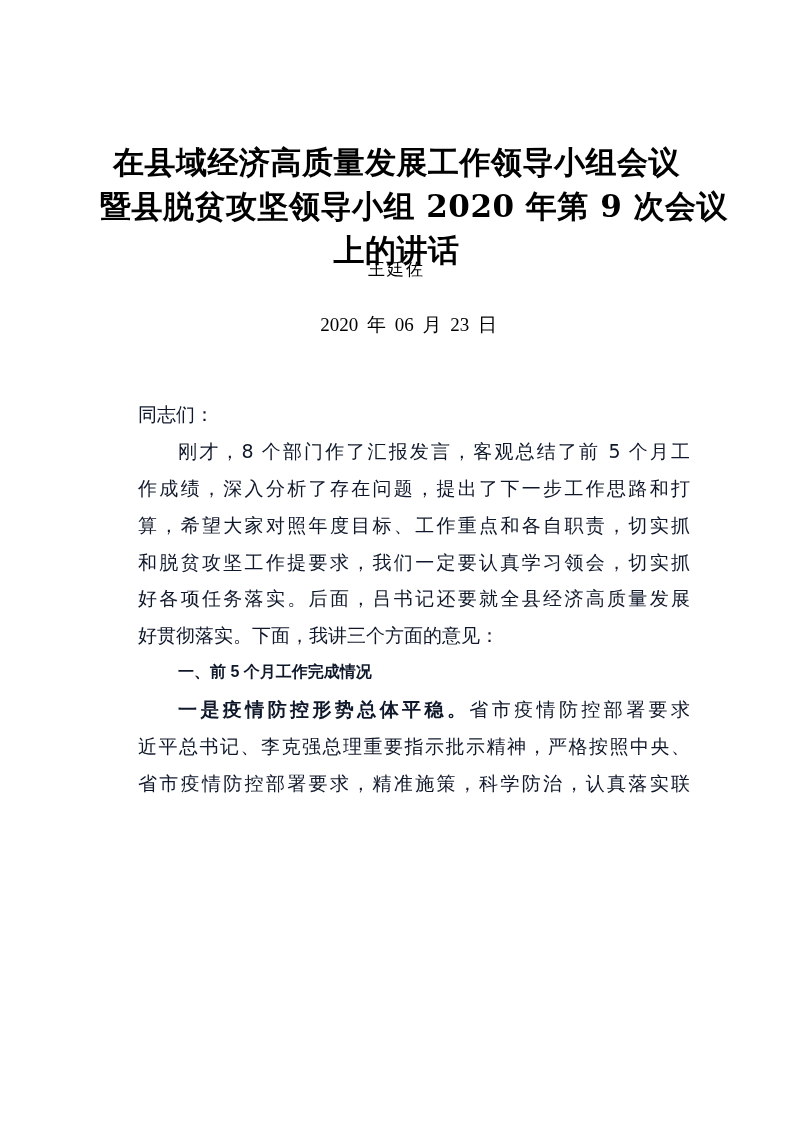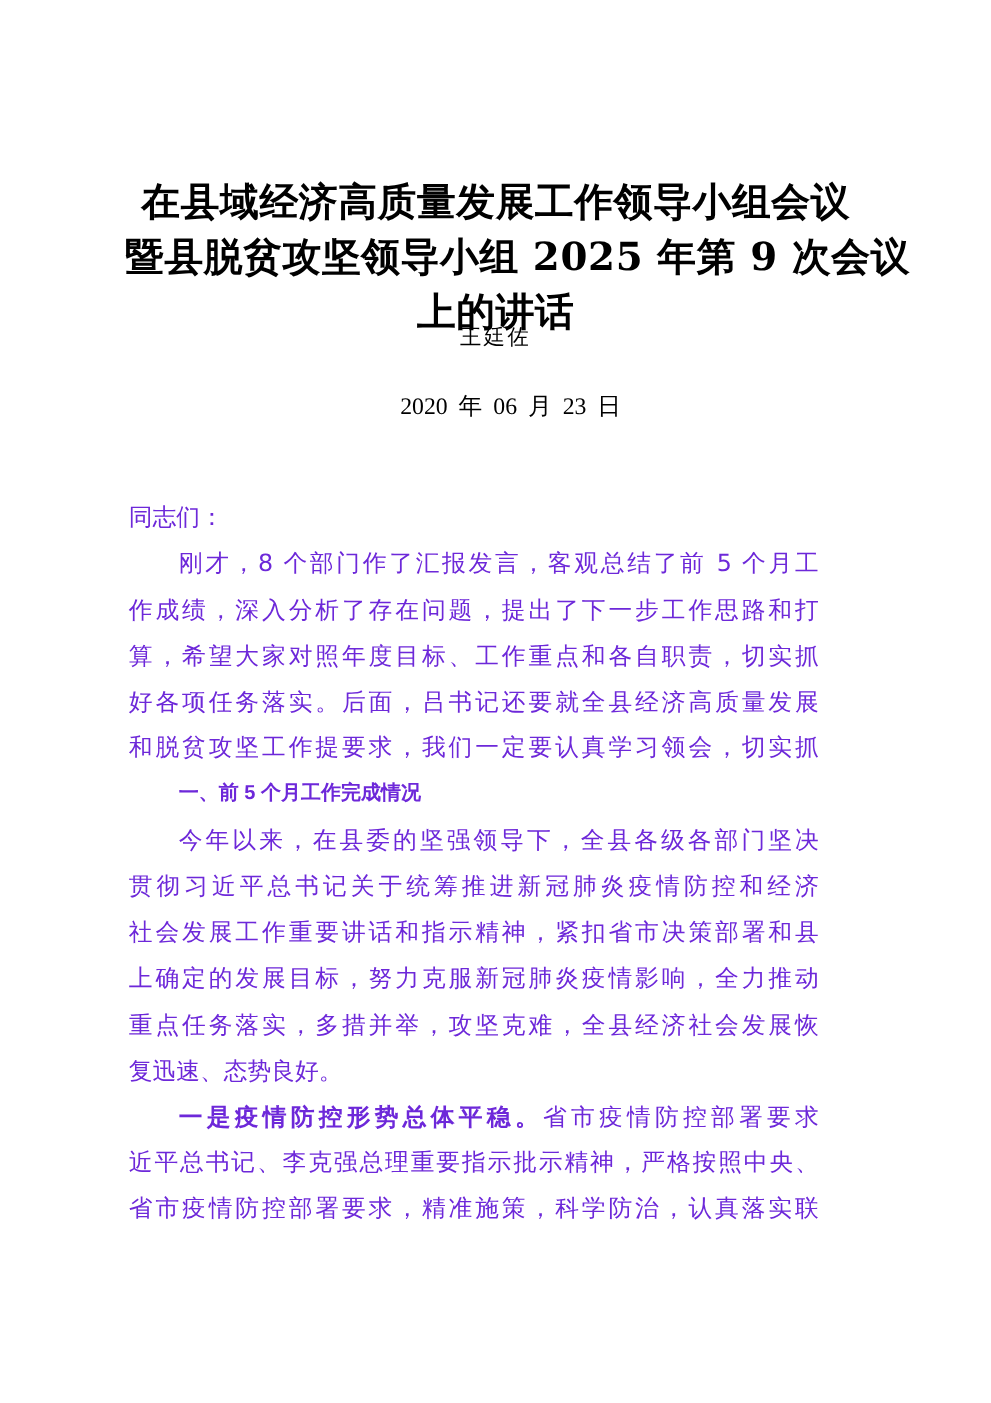--- a/index.html
+++ b/index.html
@@ -13,65 +13,58 @@
   .title div { white-space: nowrap; }
   .author {
     position: absolute; left: 0; width: 793px; top: 258px; text-align: center;
     font-family: "DejaVu Sans", sans-serif; font-size: 17px; letter-spacing: 2px;
   }
   .date {
     position: absolute; left: 12px; width: 793px; top: 312px; text-align: center;
     font-family: "Liberation Serif", serif; font-size: 19px; word-spacing: 4px;
   }
   .body {
-    position: absolute; left: 103px; width: 552px; top: 396px;
+    position: absolute; left: 138px; width: 552px; top: 396px;
     font-family: "DejaVu Sans", sans-serif; font-size: 19px; line-height: 36.9px;
-    color: #6d28d9;
+    color: #0f172a;
   }
   .line { white-space: nowrap; text-align: justify; text-align-last: justify; height: 36.9px; }
   .line.last { text-align-last: left; }
   .indent { padding-left: 40px; }
   .heading { font-weight: bold; font-family: "Liberation Sans", sans-serif; font-size: 16px; text-align-last: left; }
   .lead { font-weight: bold; }
 </style>
 </head>
 <body>
 
 <div class="page">
 
   <div class="title">
     <div>在县域经济高质量发展工作领导小组会议</div>
-    <div>暨县脱贫攻坚领导小组 2025 年第 9 次会议</div>
+    <div>暨县脱贫攻坚领导小组 2020 年第 9 次会议</div>
     <div>上的讲话</div>
   </div>
 
   <div class="author">王廷佐</div>
   <div class="date">2020 年 06 月 23 日</div>
 
   <div class="body">
     <div class="line last">同志们：</div>
 
     <div>
       <div class="line indent">刚才，8 个部门作了汇报发言，客观总结了前 5 个月工</div>
       <div class="line">作成绩，深入分析了存在问题，提出了下一步工作思路和打</div>
       <div class="line">算，希望大家对照年度目标、工作重点和各自职责，切实抓</div>
+      <div class="line">和脱贫攻坚工作提要求，我们一定要认真学习领会，切实抓</div>
       <div class="line">好各项任务落实。后面，吕书记还要就全县经济高质量发展</div>
-      <div class="line">和脱贫攻坚工作提要求，我们一定要认真学习领会，切实抓</div>
+      <div class="line last">好贯彻落实。下面，我讲三个方面的意见：</div>
     </div>
 
     <div class="line indent heading">一、前 5 个月工作完成情况</div>
 
-    <div>
-      <div class="line indent">今年以来，在县委的坚强领导下，全县各级各部门坚决</div>
-      <div class="line">贯彻习近平总书记关于统筹推进新冠肺炎疫情防控和经济</div>
-      <div class="line">社会发展工作重要讲话和指示精神，紧扣省市决策部署和县</div>
-      <div class="line">上确定的发展目标，努力克服新冠肺炎疫情影响，全力推动</div>
-      <div class="line">重点任务落实，多措并举，攻坚克难，全县经济社会发展恢</div>
-      <div class="line last">复迅速、态势良好。</div>
-    </div>
 
     <div>
       <div class="line indent"><span class="lead">一是疫情防控形势总体平稳。</span><span>省市疫情防控部署要求</span></div>
       <div class="line">近平总书记、李克强总理重要指示批示精神，严格按照中央、</div>
       <div class="line">省市疫情防控部署要求，精准施策，科学防治，认真落实联</div>
     </div>
   </div>
 
 </div>
 

